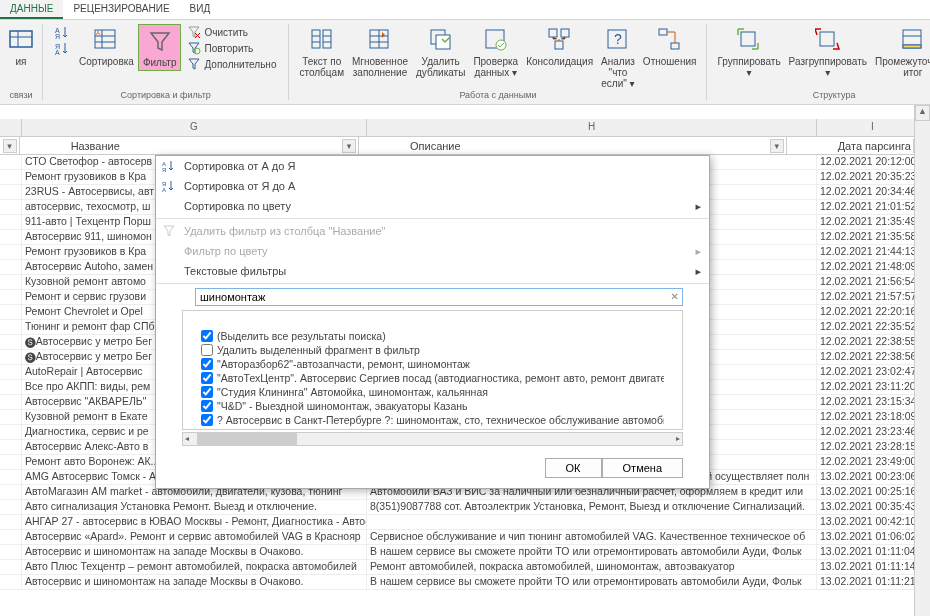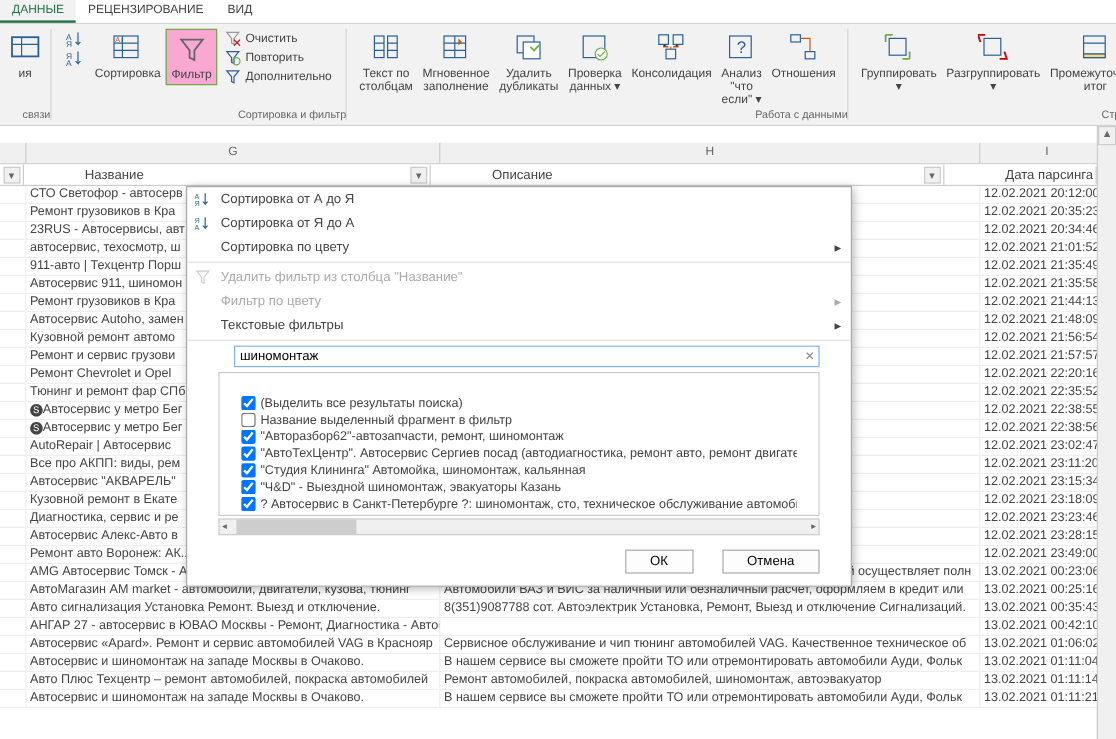--- a/index.html
+++ b/index.html
@@ -8,21 +8,21 @@
   
   .tabs { display: flex; background: #fff; height: 20px; border-bottom: 1px solid #d4d4d4; }
   .tab { padding: 3px 10px; font-size: 10px; color: #444; text-transform: uppercase; cursor: pointer; }
   .tab.active { background: #f2f2f2; color: #217346; border-bottom: 2px solid #217346; }
   
   
   .ribbon { display: flex; background: #f2f2f2; height: 85px; border-bottom: 1px solid #d4d4d4; padding: 4px 0; }
   .ribbon-group { display: flex; flex-direction: column; align-items: center; border-right: 1px solid #d4d4d4; padding: 0 6px; height: 100%; position: relative; }
   .ribbon-group.slim { padding: 0 3px; }
   .group-body { display: flex; align-items: flex-start; flex: 1; }
-  .group-label { font-size: 9px; color: #666; position: absolute; bottom: 0; left: 0; right: 0; text-align: right; }
+  .group-label { font-size: 9px; color: #666; position: absolute; bottom: 0; left: 0; right: 0; text-align: center; }
   .big-btn { display: flex; flex-direction: column; align-items: center; padding: 2px 4px; cursor: pointer; }
   .big-icon { width: 28px; height: 28px; display: flex; align-items: center; justify-content: center; margin-bottom: 2px; }
   .big-btn span { font-size: 10px; text-align: center; line-height: 1.1; }
   .small-btns { display: flex; flex-direction: column; justify-content: space-around; padding: 0 2px; }
   .small-btn { display: flex; align-items: center; font-size: 10px; padding: 1px 4px; cursor: pointer; gap: 3px; }
   .small-icon { width: 14px; height: 14px; }
   
   .filter-active { background: #f9a8d4; border: 1px solid #70ad47; }
   
   
@@ -58,21 +58,21 @@
   .fp-search { margin: 4px 26px; position: relative; padding-left: 13px; }
   .fp-search input { width: 100%; padding: 2px 18px 2px 4px; border: 1px solid #7eb4ea; font-size: 11px; }
   .fp-search-x { position: absolute; right: 4px; top: 3px; cursor: pointer; color: #888; font-size: 10px; }
   .fp-list { margin: 2px 26px; border: 1px solid #ccc; height: 120px; overflow: hidden; padding: 18px; }
   .fp-check { display: flex; align-items: center; gap: 4px; padding: 1px 0; font-size: 10.5px; white-space: nowrap; overflow: hidden; }
   .fp-check input { width: 12px; height: 12px; }
   .fp-scroll { margin: 0 26px 4px 26px; height: 14px; background: #f0f0f0; border: 1px solid #ccc; position: relative; }
   .fp-scroll-thumb { position: absolute; left: 14px; width: 100px; height: 100%; background: #cdcdcd; }
   .fp-scroll::before { content: '◂'; position: absolute; left: 2px; font-size: 8px; top: 1px; color: #666; }
   .fp-scroll::after { content: '▸'; position: absolute; right: 2px; font-size: 8px; top: 1px; color: #666; }
-  .fp-buttons { display: flex; justify-content: flex-end; gap: 24px; padding: 8px 26px 10px; }
+  .fp-buttons { display: flex; justify-content: flex-end; gap: 0; padding: 8px 26px 10px; }
   .fp-buttons button { padding: 3px 20px; font-size: 11px; background: #fdfdfd; border: 1px solid #ababab; cursor: pointer; }
   
   .scroll-right { position: absolute; right: 0; top: 105px; bottom: 0; width: 16px; background: #f0f0f0; border-left: 1px solid #ccc; }
   .scr-arrow { height: 16px; text-align: center; font-size: 9px; color: #666; background: #f0f0f0; border: 1px solid #ccc; }
 </style>
 </head>
 <body>
 
 <div class="tabs">
   <div class="tab active">ДАННЫЕ</div>
@@ -504,21 +504,21 @@
     <input type="text" value="шиномонтаж" style="">
     <span class="fp-search-x">✕</span>
   </div>
   <div class="fp-list" id="fp-list">
       <label class="fp-check">
         <input type="checkbox" checked="" style="">
         <span>(Выделить все результаты поиска)</span>
       </label>
       <label class="fp-check">
         <input type="checkbox" style="">
-        <span>Название выделенный фрагмент в фильтр</span>
+        <span>Удалить выделенный фрагмент в фильтр</span>
       </label>
       <label class="fp-check">
         <input type="checkbox" checked="" style="">
         <span>"Авторазбор62"-автозапчасти, ремонт, шиномонтаж</span>
       </label>
       <label class="fp-check">
         <input type="checkbox" checked="" style="">
         <span>"АвтоТехЦентр". Автосервис Сергиев посад (автодиагностика, ремонт авто, ремонт двигателя, дизеля, ходовой, тр</span>
       </label>
       <label class="fp-check">

